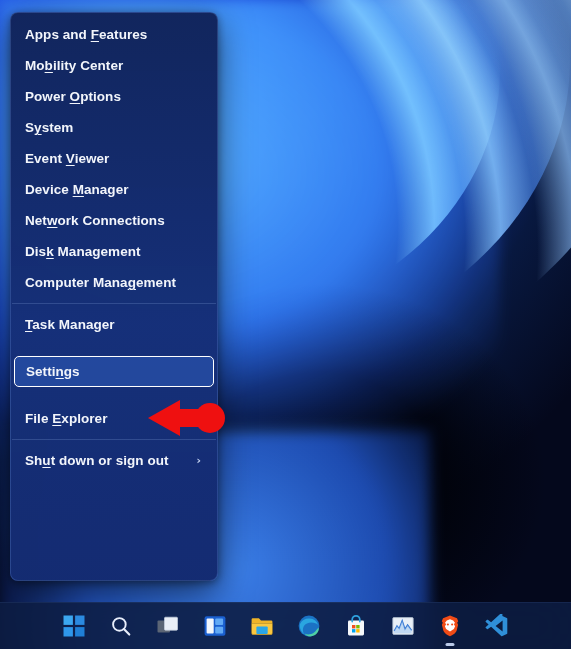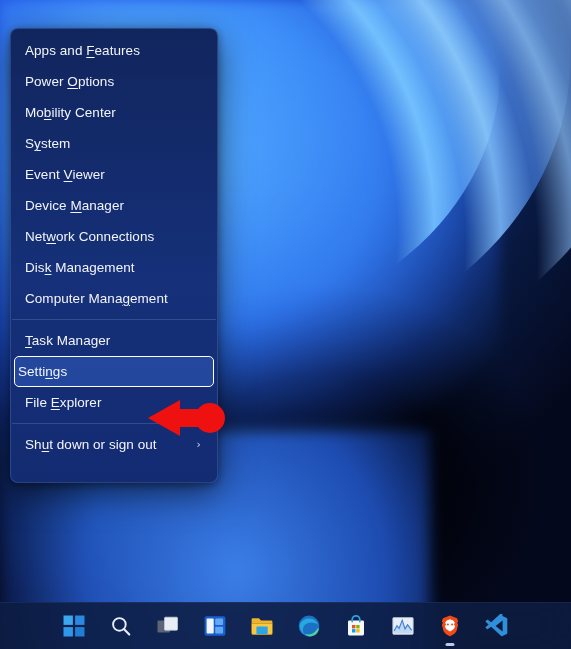--- a/index.html
+++ b/index.html
@@ -44,30 +44,31 @@
   #lobe1 { left:-60px; top:40px; width:500px; height:430px;
         background:radial-gradient(ellipse at 40% 40%, rgba(58,130,255,.95) 0%, rgba(42,108,248,.85) 42%, rgba(26,72,200,.35) 70%, rgba(10,30,110,0) 86%);
         mix-blend-mode:screen; filter:blur(6px); }
   #lobe2 { left:-150px; top:250px; width:430px; height:400px;
         background:radial-gradient(ellipse at 55% 35%, rgba(64,138,255,.9) 0%, rgba(40,104,245,.7) 45%, rgba(18,56,170,.25) 72%, rgba(8,24,90,0) 88%);
         mix-blend-mode:screen; filter:blur(7px); }
 
   
   #winx-menu {
     position:absolute;
-    left:10px; top:28px;
-    width:208px; height:455px;
+    left:10px; top:12px;
+    width:208px; height:569px;
     background:rgba(20,42,104,0.93);
     background-image:linear-gradient(180deg, rgba(17,36,92,0.96) 0%, rgba(22,48,122,0.93) 55%, rgba(20,44,114,0.94) 100%);
     border-radius:8px;
     border:1px solid rgba(110,150,225,0.26);
     box-shadow:0 10px 34px rgba(0,0,0,0.55), 0 2px 8px rgba(0,0,0,0.4);
     backdrop-filter:blur(18px);
     overflow:hidden;
     padding-top:6px;
+    font-weight:bold;
   }
   .menu-item {
     position:relative;
     height:31px;
     display:flex;
     align-items:center;
     padding:0 12px 0 14px;
     color:#f2f5fb;
     font-size:13.5px;
     letter-spacing:.05px;
@@ -82,22 +83,22 @@
   }
   .menu-sep {
     height:1px;
     margin:5px 1px 5px 1px;
     background:rgba(150,180,235,0.22);
   }
   .menu-item.focused {
     background:rgba(48,92,190,0.55);
     border:1.6px solid #ffffff;
     border-radius:5px;
-    margin:0 3px;
-    padding-left:3px;
+    margin:16px 3px;
+    padding-left:11px;
     height:31px;
   }
 
   
   #pointer-arrow {
     position:absolute;
     left:146px; top:400px;
     width:80px; height:38px;
     pointer-events:none;
   }
@@ -142,24 +143,24 @@
     <div id="lobe1"></div>
     <div id="lobe2"></div>
 
   </div>
 
   <div id="winx-menu">
       <div class="menu-item">
         <span class="label">Apps and <u>F</u>eatures</span>
       </div>
       <div class="menu-item">
+        <span class="label">Mo<u>b</u>ility Center</span>
+      </div>
+      <div class="menu-item">
         <span class="label">Power <u>O</u>ptions</span>
-      </div>
-      <div class="menu-item">
-        <span class="label">Mo<u>b</u>ility Center</span>
       </div>
       <div class="menu-item">
         <span class="label">S<u>y</u>stem</span>
       </div>
       <div class="menu-item">
         <span class="label">Event <u>V</u>iewer</span>
       </div>
       <div class="menu-item">
         <span class="label">Device <u>M</u>anager</span>
       </div>

